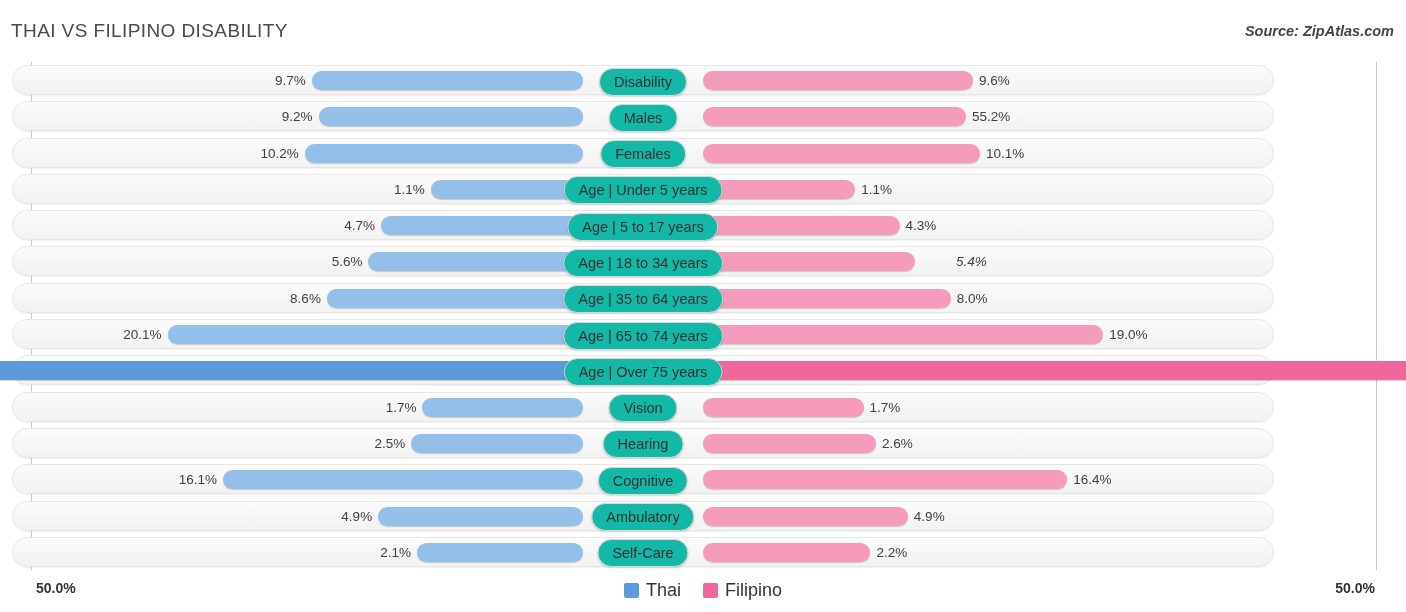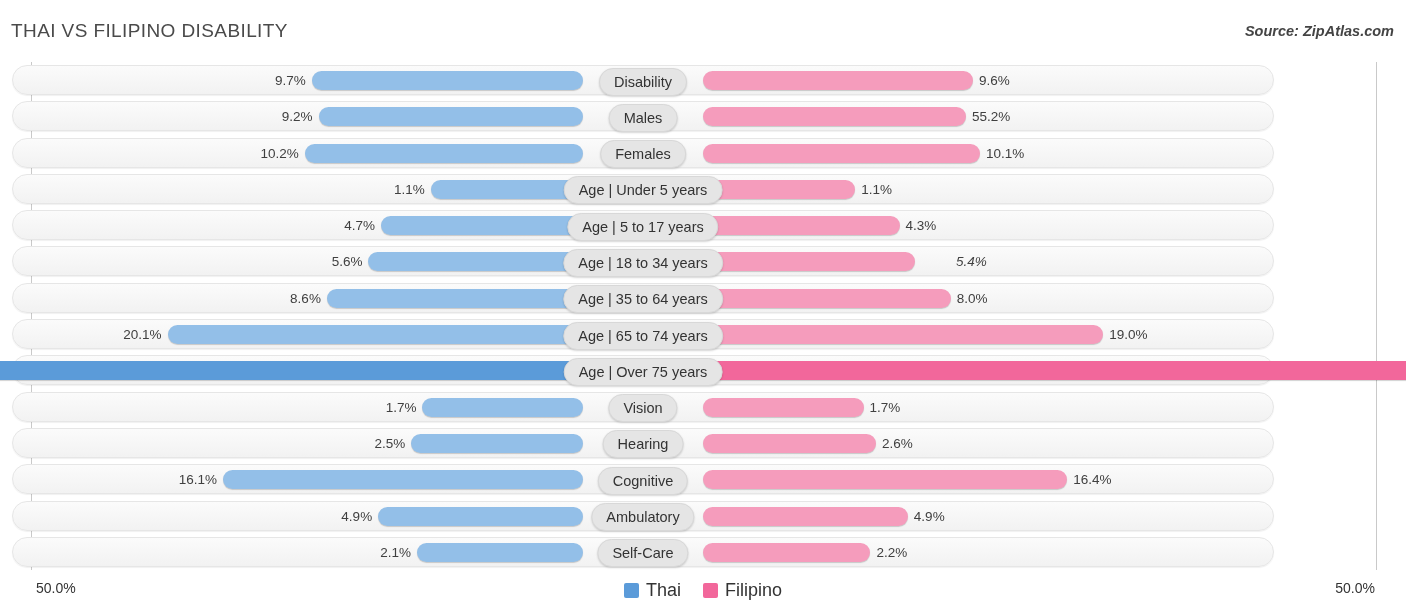--- a/index.html
+++ b/index.html
@@ -59,29 +59,29 @@
   .val{
     position:absolute;top:9px;height:19px;line-height:19px;
     font-size:13.5px;color:#404040;white-space:nowrap;
   }
   .val.left{ text-align:right; }
   .val.right{ text-align:left; }
 
   .pill{
     position:absolute;left:50%;transform:translateX(-50%);
     top:5.5px;height:26px;line-height:26px;
-    background:#e5e5e5;border:1px solid #d8d8d8;border-radius:14px;
+    background:#14b8a6;border:1px solid #d8d8d8;border-radius:14px;
     padding:0 14px;font-size:14.5px;color:#333;white-space:nowrap;
     box-shadow:0 1px 2px rgba(0,0,0,.16);
   }
 
   
   .footer{position:absolute;left:0;top:572px;width:1406px;height:40px;}
   .axis-val{
-    position:absolute;top:8px;font-size:14px;color:#333;white-space:nowrap;
+    position:absolute;top:8px;font-size:14px;color:#333;white-space:nowrap;font-weight:bold;
   }
   .axis-val.l{left:36px;}
   .axis-val.r{right:31px;}
 
   .legend{
     position:absolute;left:0;right:0;top:8px;
     display:flex;justify-content:center;align-items:center;gap:22px;
   }
   .leg-item{display:flex;align-items:center;gap:7px;}
   .swatch{width:15px;height:15px;border-radius:2px;display:block;}

